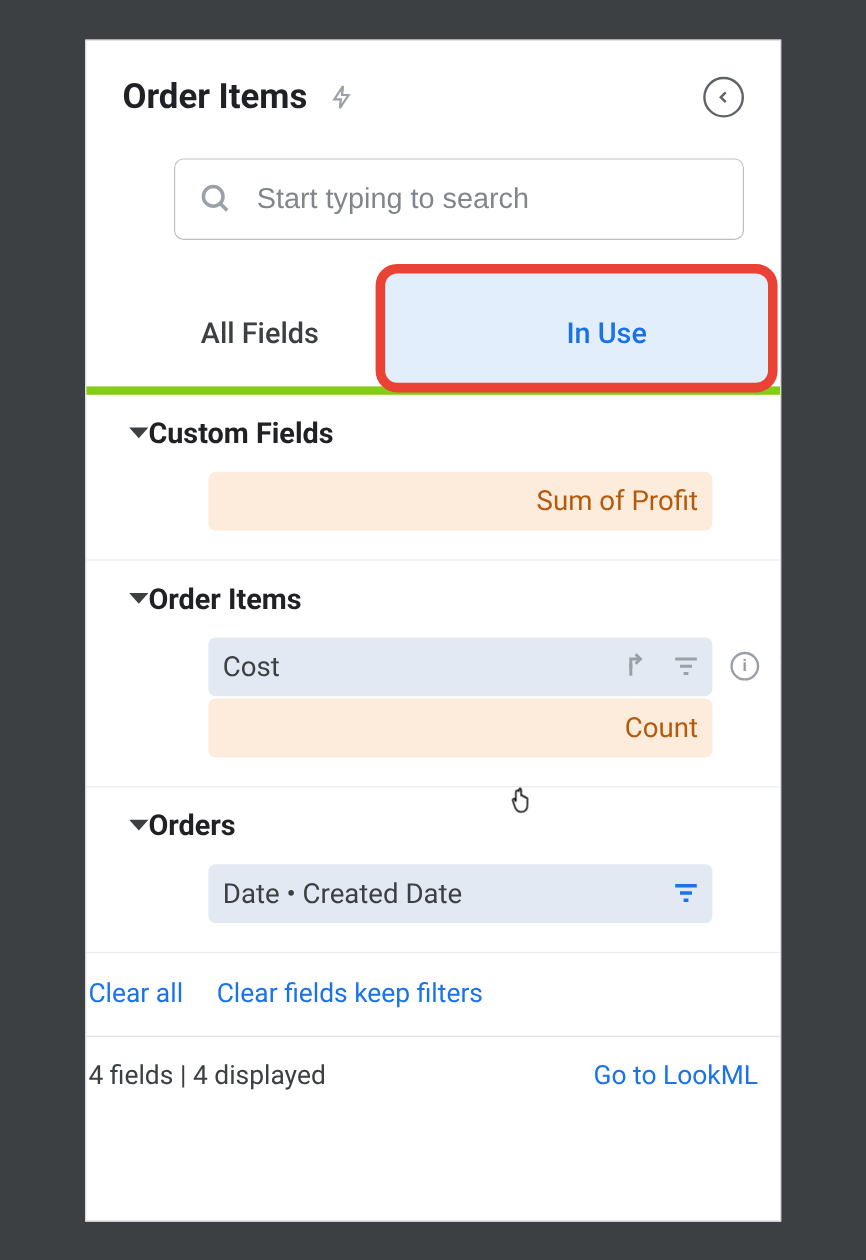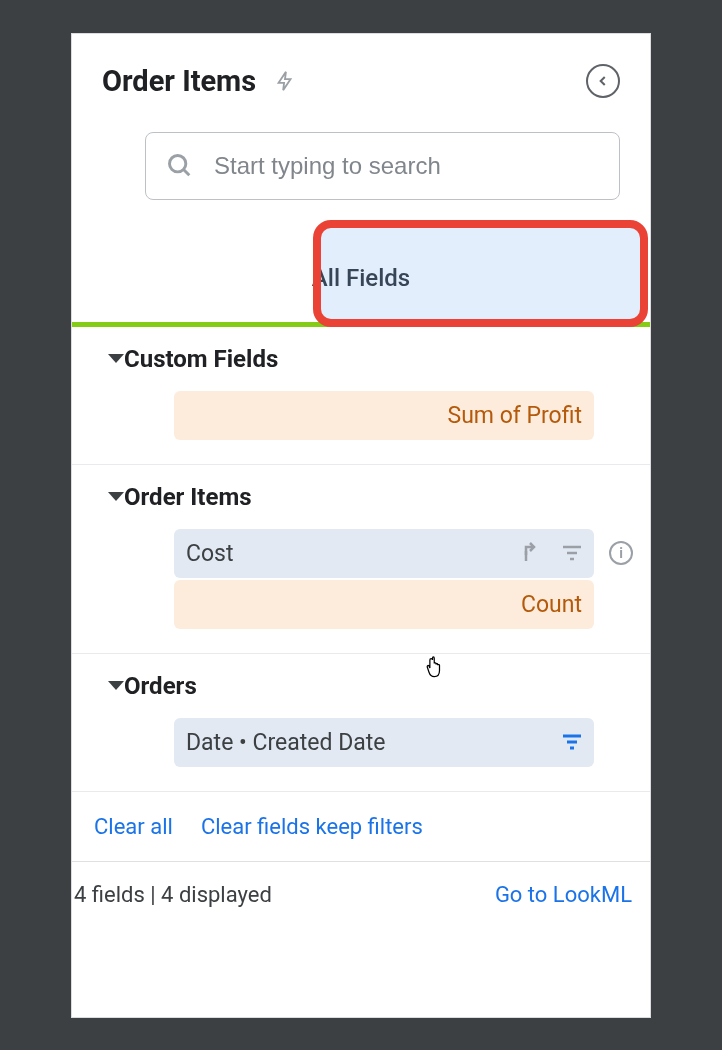--- a/index.html
+++ b/index.html
@@ -90,21 +90,21 @@
       font-size: 24px;
       color: #5f6368;
       flex: 1;
       background: transparent;
     }
     .search-input::placeholder { color: #80868b; }
     .tabs {
       display: flex;
       position: relative;
       padding-top: 14px;
-      border-bottom: 5px solid #84cc16;
+      border-bottom: 7px solid #84cc16;
     }
     .tab {
       flex: 1;
       text-align: center;
       padding: 30px 0;
       font-size: 24px;
       font-weight: 500;
       cursor: pointer;
     }
     .tab.inactive { color: #3c4043; }
@@ -200,21 +200,21 @@
       left: 350px;
       top: 618px;
       width: 28px;
       height: 30px;
       pointer-events: none;
       z-index: 10;
     }
     .links-row {
       display: flex;
       gap: 28px;
-      padding: 22px 22px;
+      padding: 22px 2px;
       border-bottom: 1px solid #e0e0e0;
     }
     .link {
       color: #1a73e8;
       font-size: 22px;
       cursor: pointer;
     }
     .footer {
       display: flex;
       justify-content: space-between;
@@ -255,20 +255,21 @@
       <svg class="search-icon" viewBox="0 0 24 24" fill="none" stroke="currentColor" stroke-width="2.5">
         <circle cx="10" cy="10" r="7"></circle>
         <line x1="20" y1="20" x2="15" y2="15"></line>
       </svg>
       <input class="search-input" type="text" placeholder="Start typing to search" style="">
     </div>
   </div>
 
   <div class="tabs">
     <div class="tab inactive">All Fields</div>
+    <div class="tab active">In Use</div>
     <div class="highlight-box"></div>
   </div>
 
   <div class="content">
 
     <div class="group">
       <div class="group-header">
         <div class="caret"></div>
         <div class="group-title">Custom Fields</div>
       </div>

